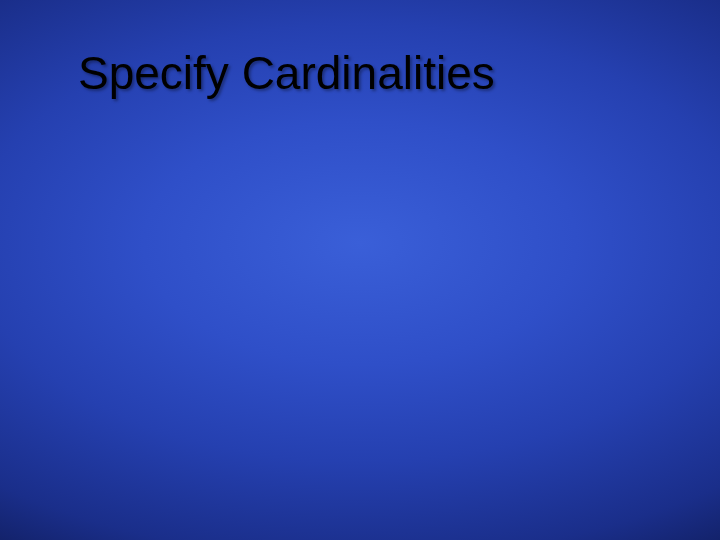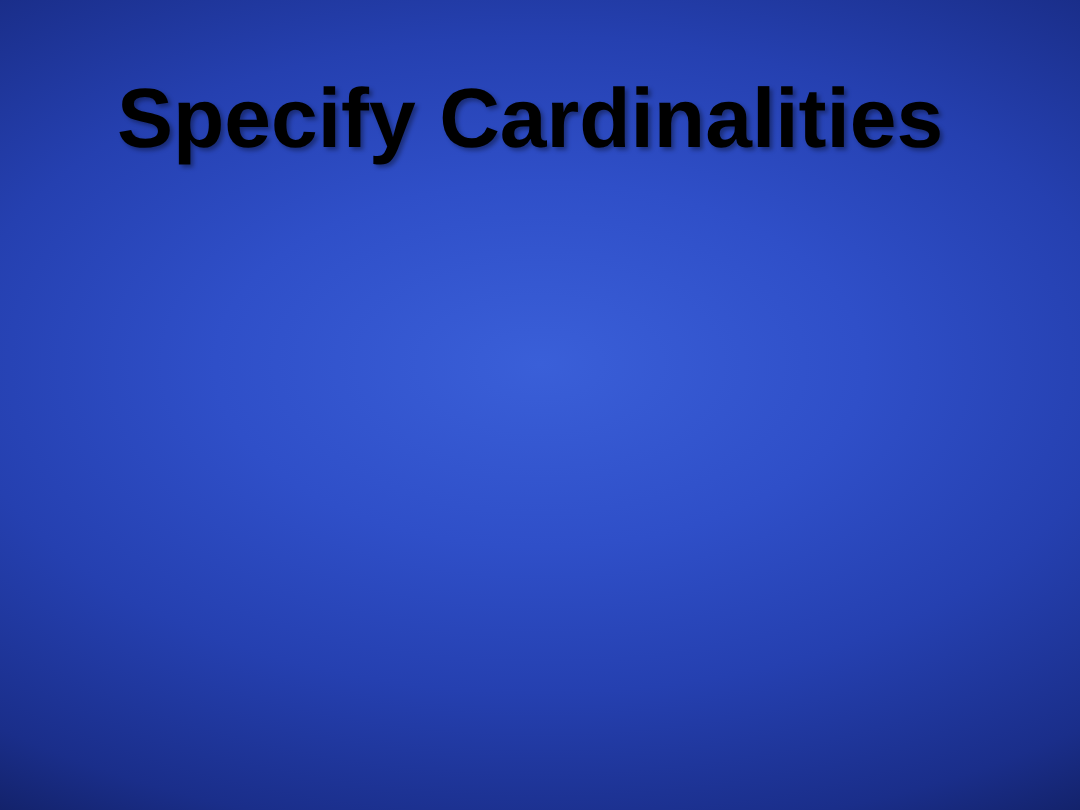--- a/index.html
+++ b/index.html
@@ -14,22 +14,22 @@
       #04081f 100%);
     font-family: Arial, Helvetica, sans-serif;
     position: relative;
   }
   .slide {
     position: absolute;
     inset: 0;
     padding: 50px 60px 40px 78px;
   }
   .title {
-    font-size: 56px;
-    font-weight: bold;
+    font-size: 46px;
+    font-weight: normal;
     color: #000;
     line-height: 1.02;
     text-shadow: 2px 2px 3px rgba(0,0,0,0.35);
     position: relative;
     z-index: 2;
     margin-bottom: -28px;
   }
   .content {
     position: relative;
     z-index: 1;

